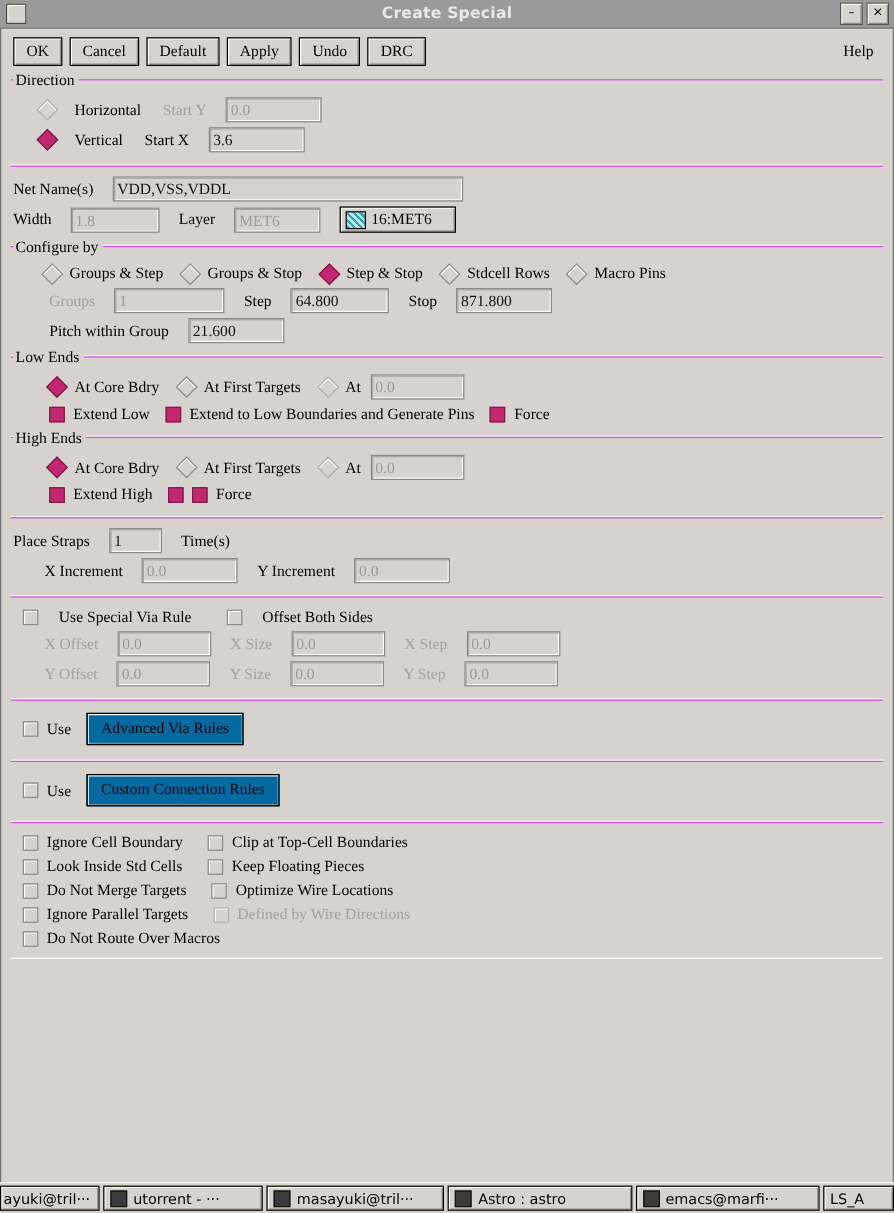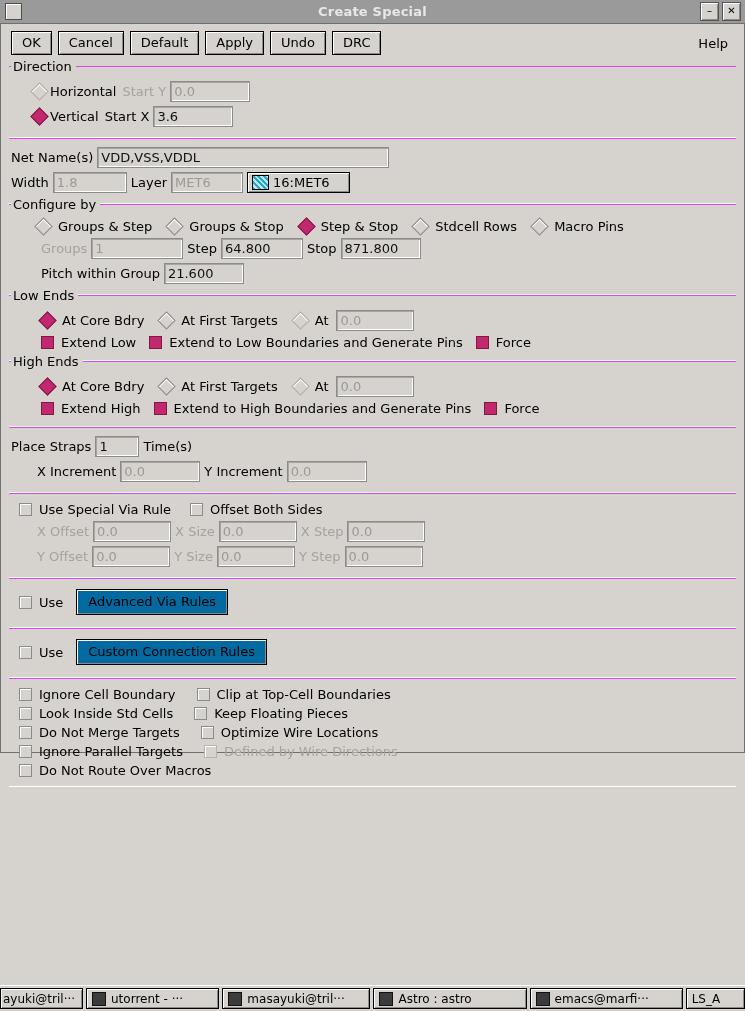--- a/index.html
+++ b/index.html
@@ -57,24 +57,25 @@
     font-size: 10px;
     line-height: 15px;
     text-align: center;
     color: #000;
   }
 
   
   .win {
     border: 1px solid #6f6f6f;
     border-top: none;
-    height: 729px;
+    height: 962px;
     box-sizing: border-box;
     background: #d6d3ce;
     position: relative;
+    font-family: Liberation Serif, serif;
   }
 
   
   .btnrow {
     display: flex;
     align-items: center;
     padding: 7px 8px 7px 10px;
     gap: 6px;
   }
   .btn {
@@ -105,21 +106,21 @@
     position: absolute;
     top: -8px;
     left: 2px;
     background: #d6d3ce;
     padding: 0 4px 0 2px;
     font-size: 13px;
   }
   .rowline {
     display: flex;
     align-items: center;
-    gap: 4px;
+    gap: 16px;
     padding: 2px 0 2px 0;
   }
   .indent { margin-left: 24px; }
 
   
   .diamond {
     width: 11px; height: 11px;
     transform: rotate(45deg);
     display: inline-block;
     border: 1px solid #8b8b8b;
@@ -353,42 +354,41 @@
       <span class="diamond"></span>
       <span class="lbl" style="margin-right:8px;">At First Targets</span>
       <span class="diamond dim"></span>
       <span class="lbl">At</span>
       <span class="field dim" style="width:78px;">0.0</span>
     </div>
     <div class="rowline" style="padding-left:32px; gap:7px;">
       <span class="sq on"></span>
       <span class="lbl" style="margin-right:6px;">Extend High</span>
       <span class="sq on"></span>
-      <span class="lbl" style="margin-right:6px;">Extend to High Boundaries and Generate Pins</span>
       <span class="sq on"></span>
       <span class="lbl">Force</span>
     </div>
   </div>
 
   <div class="group">
     <div class="rowline" style="padding-left:2px;">
       <span class="lbl">Place Straps</span>
       <span class="field" style="width:44px;">1</span>
       <span class="lbl">Time(s)</span>
     </div>
     <div class="rowline" style="padding-left:28px;">
       <span class="lbl">X Increment</span>
       <span class="field dim" style="width:80px;">0.0</span>
       <span class="lbl">Y Increment</span>
       <span class="field dim" style="width:80px;">0.0</span>
     </div>
   </div>
 
   <div class="group">
-    <div class="rowline" style="padding-left:10px; gap:7px;">
+    <div class="rowline" style="padding-left:10px; gap:17px;">
       <span class="sq"></span>
       <span class="lbl" style="margin-right:12px;">Use Special Via Rule</span>
       <span class="sq"></span>
       <span class="lbl">Offset Both Sides</span>
     </div>
     <div class="rowline" style="padding-left:28px;">
       <span class="lbl dim">X Offset</span>
       <span class="field dim" style="width:78px;">0.0</span>
       <span class="lbl dim">X Size</span>
       <span class="field dim" style="width:78px;">0.0</span>

